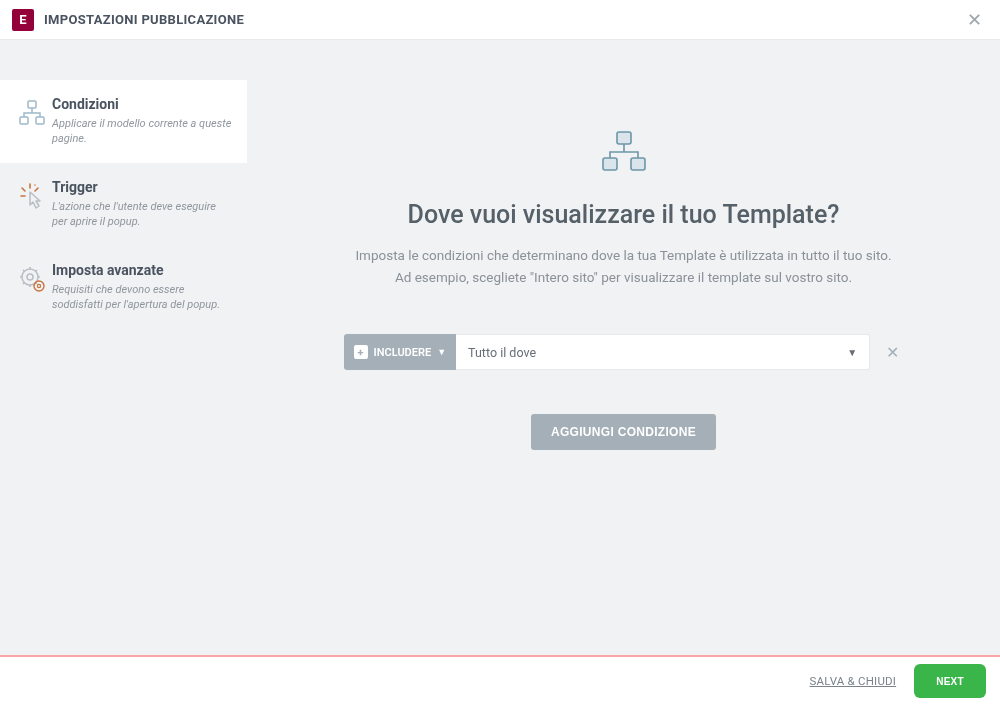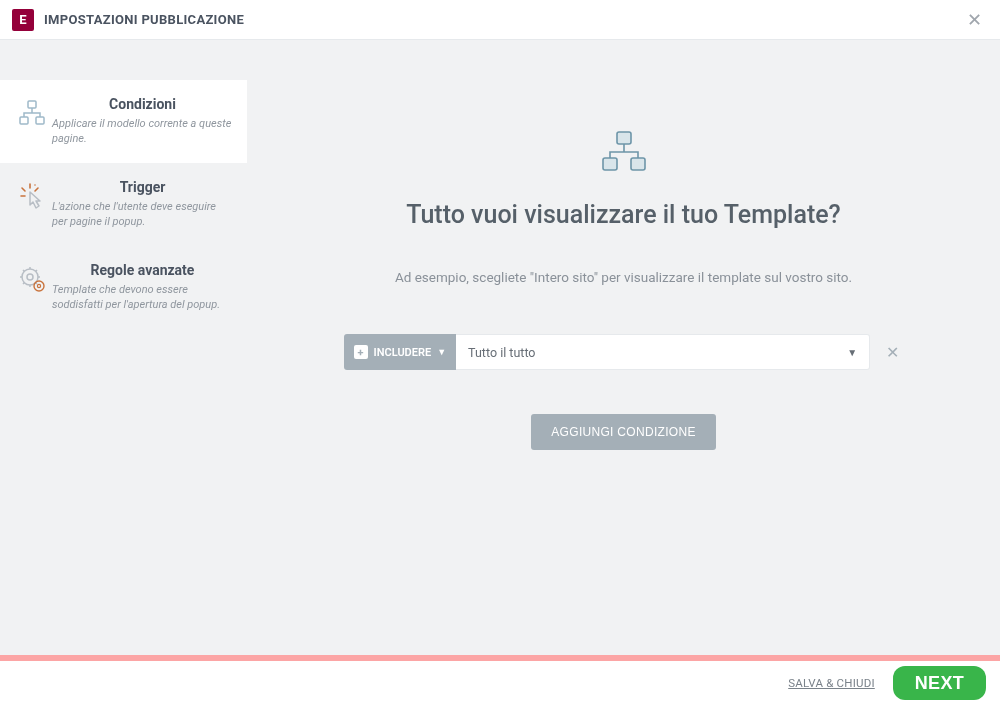--- a/index.html
+++ b/index.html
@@ -8,37 +8,37 @@
   .header { height: 40px; background: #fff; border-bottom: 1px solid #e6e9ec; display: flex; align-items: center; padding: 0 12px; }
   .header .logo { width: 22px; height: 22px; background: #94003a; color: #fff; display: flex; align-items: center; justify-content: center; font-weight: bold; font-size: 13px; border-radius: 2px; margin-right: 10px; }
   .header .title { font-size: 13px; font-weight: 700; color: #4a5360; letter-spacing: 0.3px; }
   .header .close { margin-left: auto; color: #a0a6ad; font-size: 18px; cursor: pointer; padding: 4px 6px; }
   .body { flex: 1; display: flex; min-height: 0; }
   .sidebar { width: 247px; background: #f1f2f3; padding-top: 40px; }
   .side-item { display: flex; padding: 16px 14px 16px 12px; cursor: pointer; }
   .side-item.active { background: #fff; }
   .side-ico { width: 40px; flex: 0 0 40px; display: flex; justify-content: center; padding-top: 2px; }
   .side-txt { flex: 1; }
-  .side-title { font-size: 14px; font-weight: 700; color: #4a5360; margin-bottom: 4px; text-align: center; }
+  .side-title { font-size: 14px; font-weight: 700; color: #4a5360; margin-bottom: 4px; }
   .side-desc { font-size: 11px; color: #8f969e; line-height: 1.4; font-style: italic; }
   .main { flex: 1; background: #f1f2f3; display: flex; flex-direction: column; align-items: center; padding-top: 90px; }
   .hero-ico { margin-bottom: 26px; }
   .main h1 { font-size: 25px; color: #566069; font-weight: 500; margin-bottom: 16px; text-align: center; }
   .main .sub { font-size: 13.5px; color: #8a9199; line-height: 1.6; text-align: center; max-width: 640px; margin-bottom: 46px; }
   .cond-row { display: flex; align-items: center; width: 560px; margin-bottom: 44px; }
   .cond-btn { background: #a4afb7; color: #fff; height: 36px; border-radius: 3px 0 0 3px; display: flex; align-items: center; padding: 0 10px; font-size: 11px; font-weight: 600; cursor: pointer; }
   .cond-btn .plus { width: 14px; height: 14px; background: #fff; color: #a4afb7; border-radius: 2px; display: flex; align-items: center; justify-content: center; font-size: 11px; font-weight: 700; margin-right: 6px; }
   .cond-btn .caret { margin-left: 6px; font-size: 9px; }
   .cond-select { flex: 1; background: #fff; height: 36px; border-radius: 0 3px 3px 0; display: flex; align-items: center; padding: 0 12px; font-size: 12.5px; color: #676e76; justify-content: space-between; cursor: pointer; border: 1px solid #e6e9ec; border-left: none; }
   .cond-select .caret { color: #676e76; font-size: 10px; }
   .cond-remove { margin-left: 12px; color: #a4afb7; font-size: 16px; cursor: pointer; padding: 4px; }
-  .add-btn { background: #a4afb7; color: #fff; border: none; height: 36px; padding: 0 20px; border-radius: 3px; font-size: 12px; font-weight: 400; letter-spacing: 0.3px; cursor: pointer; }
-  .footer { height: 50px; border-top: 6px solid #fca5a5; background: #fff; display: flex; align-items: center; justify-content: flex-end; padding: 0 14px; gap: 18px; }
+  .add-btn { background: #a4afb7; color: #fff; border: none; height: 36px; padding: 0 20px; border-radius: 3px; font-size: 12px; font-weight: 700; letter-spacing: 0.3px; cursor: pointer; }
+  .footer { height: 50px; border-top: 2px solid #fca5a5; background: #fff; display: flex; align-items: center; justify-content: flex-end; padding: 0 14px; gap: 18px; }
   .footer .save { font-size: 11.5px; color: #7a828a; text-decoration: underline; cursor: pointer; letter-spacing: 0.2px; }
-  .footer .next { background: #39b54a; color: #fff; border: none; height: 34px; padding: 0 22px; border-radius: 12px; font-size: 18px; font-weight: 700; letter-spacing: 0.3px; cursor: pointer; }
+  .footer .next { background: #39b54a; color: #fff; border: none; height: 34px; padding: 0 22px; border-radius: 6px; font-size: 10px; font-weight: 700; letter-spacing: 0.3px; cursor: pointer; }
   svg { display: block; }
 </style>
 </head>
 <body>
 
 <div class="modal">
 
   <div class="header">
     <div class="logo">E</div>
     <div class="title">IMPOSTAZIONI PUBBLICAZIONE</div>
@@ -66,65 +66,65 @@
 
       <div class="side-item">
         <div class="side-ico">
           <svg width="30" height="30" viewBox="0 0 30 30">
             <path d="M13 11 L13 24 L16 21 L19 27 L22 25 L19 20 L23 20 Z" fill="none" stroke="#b8bec5" stroke-width="1.5" stroke-linejoin="round"></path>
             <path d="M13 7 V3 M8 10 L5 7 M18 10 L21 7 M8 15 H4 M18 4 L18 4" fill="none" stroke="#c9743e" stroke-width="1.6" stroke-linecap="round"></path>
           </svg>
         </div>
         <div class="side-txt">
           <div class="side-title">Trigger</div>
-          <div class="side-desc">L'azione che l'utente deve eseguire per pagine il popup.</div>
+          <div class="side-desc">L'azione che l'utente deve eseguire per aprire il popup.</div>
         </div>
       </div>
 
       <div class="side-item">
         <div class="side-ico">
           <svg width="30" height="30" viewBox="0 0 30 30">
             <circle cx="13" cy="13" r="8" fill="none" stroke="#b8bec5" stroke-width="1.5"></circle>
             <circle cx="13" cy="13" r="3" fill="none" stroke="#b8bec5" stroke-width="1.5"></circle>
             <path d="M13 3 V5 M13 21 V23 M3 13 H5 M21 13 H23 M6 6 L7.4 7.4 M18.6 18.6 L20 20 M6 20 L7.4 18.6 M18.6 7.4 L20 6" stroke="#b8bec5" stroke-width="1.5"></path>
             <circle cx="22" cy="22" r="5" fill="none" stroke="#c9743e" stroke-width="1.4"></circle>
             <circle cx="22" cy="22" r="1.6" fill="none" stroke="#c9743e" stroke-width="1.2"></circle>
           </svg>
         </div>
         <div class="side-txt">
-          <div class="side-title">Regole avanzate</div>
-          <div class="side-desc">Template che devono essere soddisfatti per l'apertura del popup.</div>
+          <div class="side-title">Imposta avanzate</div>
+          <div class="side-desc">Requisiti che devono essere soddisfatti per l'apertura del popup.</div>
         </div>
       </div>
 
     </div>
 
     <div class="main">
       <div class="hero-ico">
         <svg width="50" height="44" viewBox="0 0 50 44">
           <rect x="18" y="2" width="14" height="12" rx="2" fill="#d9e5ea" stroke="#6d95a8" stroke-width="1.6"></rect>
           <rect x="4" y="28" width="14" height="12" rx="2" fill="#d9e5ea" stroke="#6d95a8" stroke-width="1.6"></rect>
           <rect x="32" y="28" width="14" height="12" rx="2" fill="#d9e5ea" stroke="#6d95a8" stroke-width="1.6"></rect>
           <path d="M25 14 V21 M11 28 V22 H39 V28 M25 21 V22" fill="none" stroke="#6d95a8" stroke-width="1.6"></path>
         </svg>
       </div>
-      <h1>Tutto vuoi visualizzare il tuo Template?</h1>
+      <h1>Dove vuoi visualizzare il tuo Template?</h1>
       <div class="sub">
-        <br>
+        <span>Imposta le condizioni che determinano dove la tua Template è utilizzata in tutto il tuo sito.</span><br>
         <span>Ad esempio, scegliete "Intero sito" per visualizzare il template sul vostro sito.</span>
       </div>
 
       <div class="cond-row">
         <div class="cond-btn">
           <span class="plus">+</span>
           <span>INCLUDERE</span>
           <span class="caret">▼</span>
         </div>
         <div class="cond-select">
-          <span>Tutto il tutto</span>
+          <span>Tutto il dove</span>
           <span class="caret">▼</span>
         </div>
         <div class="cond-remove">✕</div>
       </div>
 
       <button class="add-btn">AGGIUNGI CONDIZIONE</button>
     </div>
 
   </div>
 

